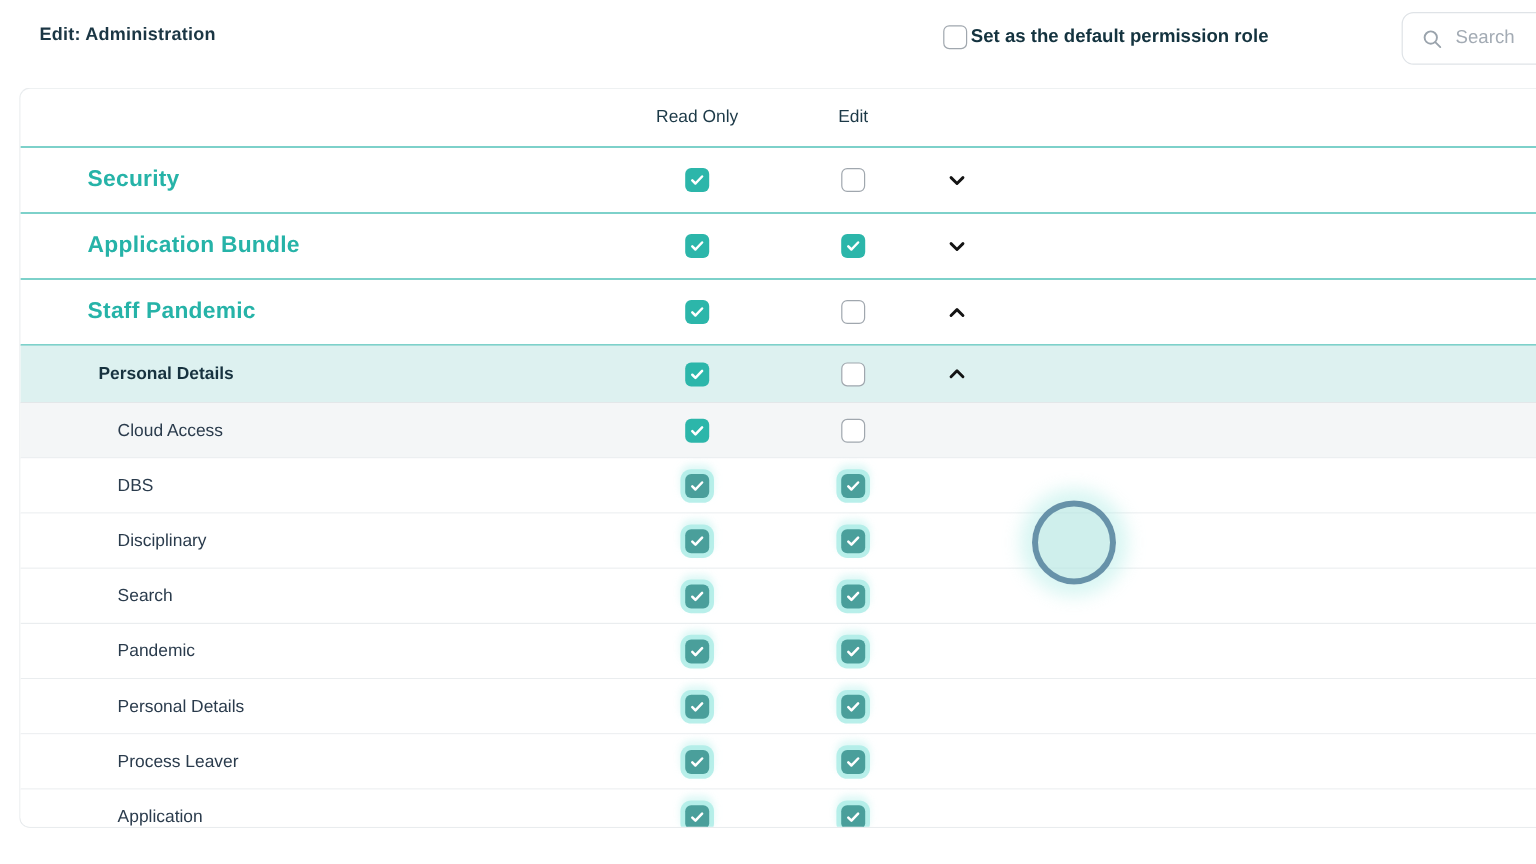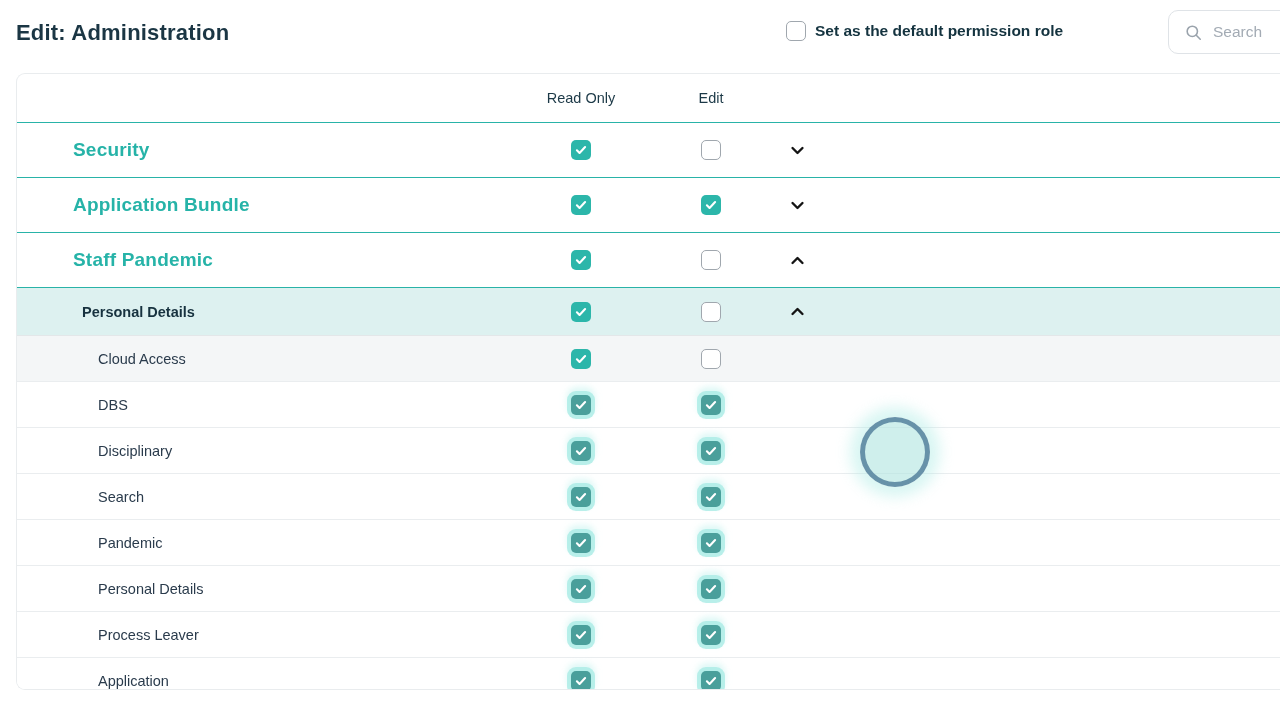--- a/index.html
+++ b/index.html
@@ -6,27 +6,27 @@
   html, body {
     width: 1280px; height: 720px;
     background: #ffffff;
     overflow: hidden;
     font-family: "Liberation Sans", "DejaVu Sans", sans-serif;
     position: relative;
   }
 
   
   .page-title {
-    position: absolute; left: 16px; top: 20px;
-    font-size: 22px; font-weight: 700; color: #1b3644;
+    position: absolute; left: 33px; top: 20px;
+    font-size: 15px; font-weight: 700; color: #1b3644;
     letter-spacing: .2px;
   }
   .default-role {
     position: absolute; left: 786px; top: 21px;
-    display: flex; align-items: center; gap: 9px;
+    display: flex; align-items: center; gap: 3px;
     cursor: pointer;
   }
   .default-role .label-text {
     font-size: 15.5px; font-weight: 700; color: #14333f;
   }
   .search-box {
     position: absolute; left: 1168px; top: 10px;
     width: 150px; height: 44px;
     border: 1px solid #dfe3e7; border-radius: 10px;
     background: #fff;

